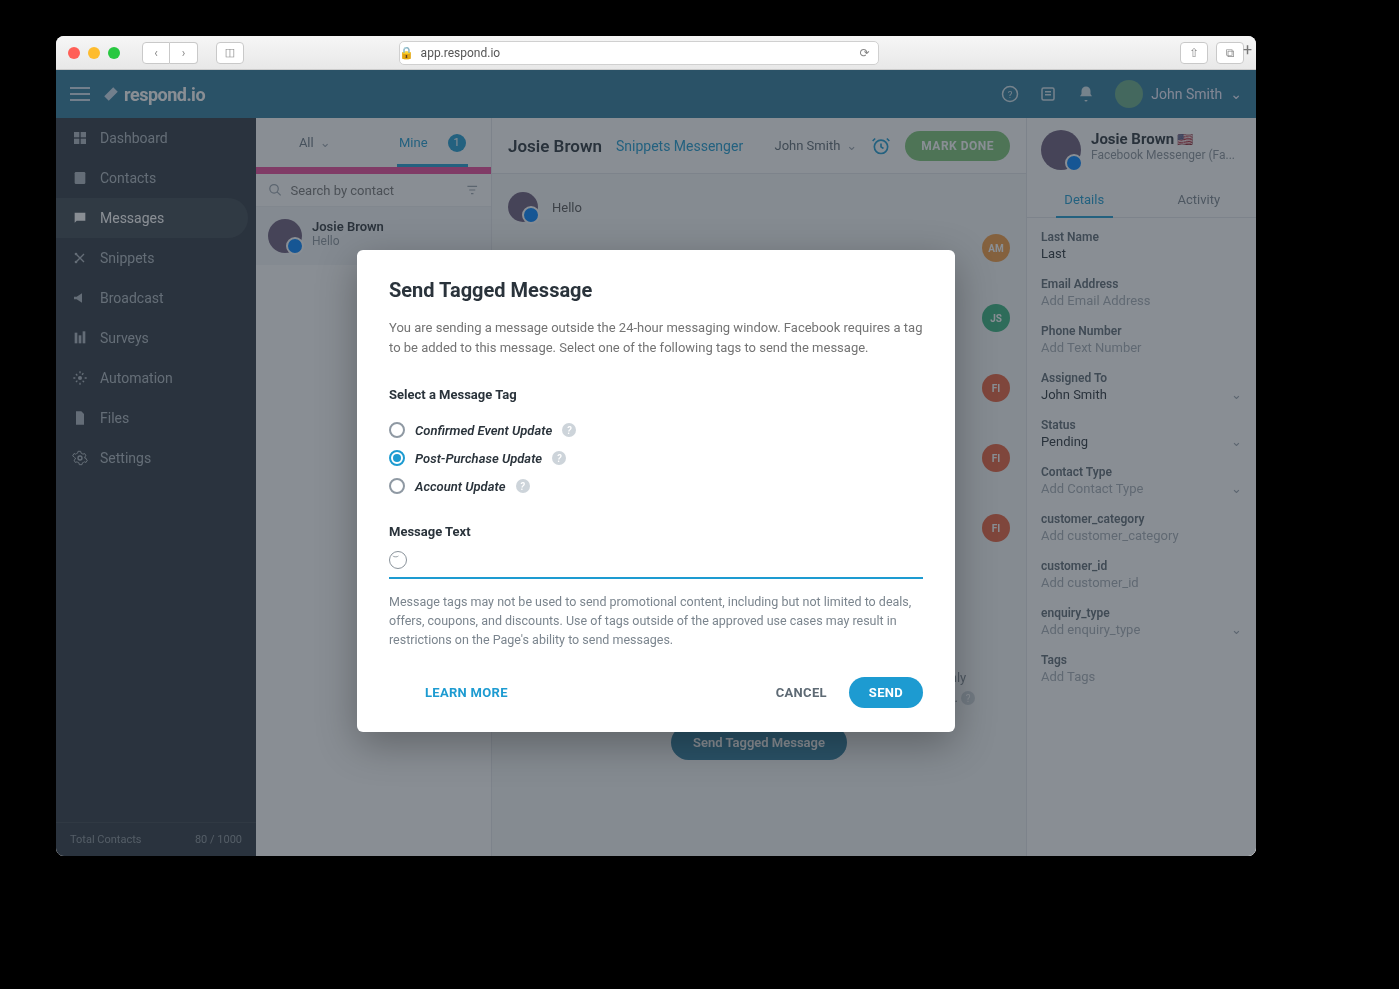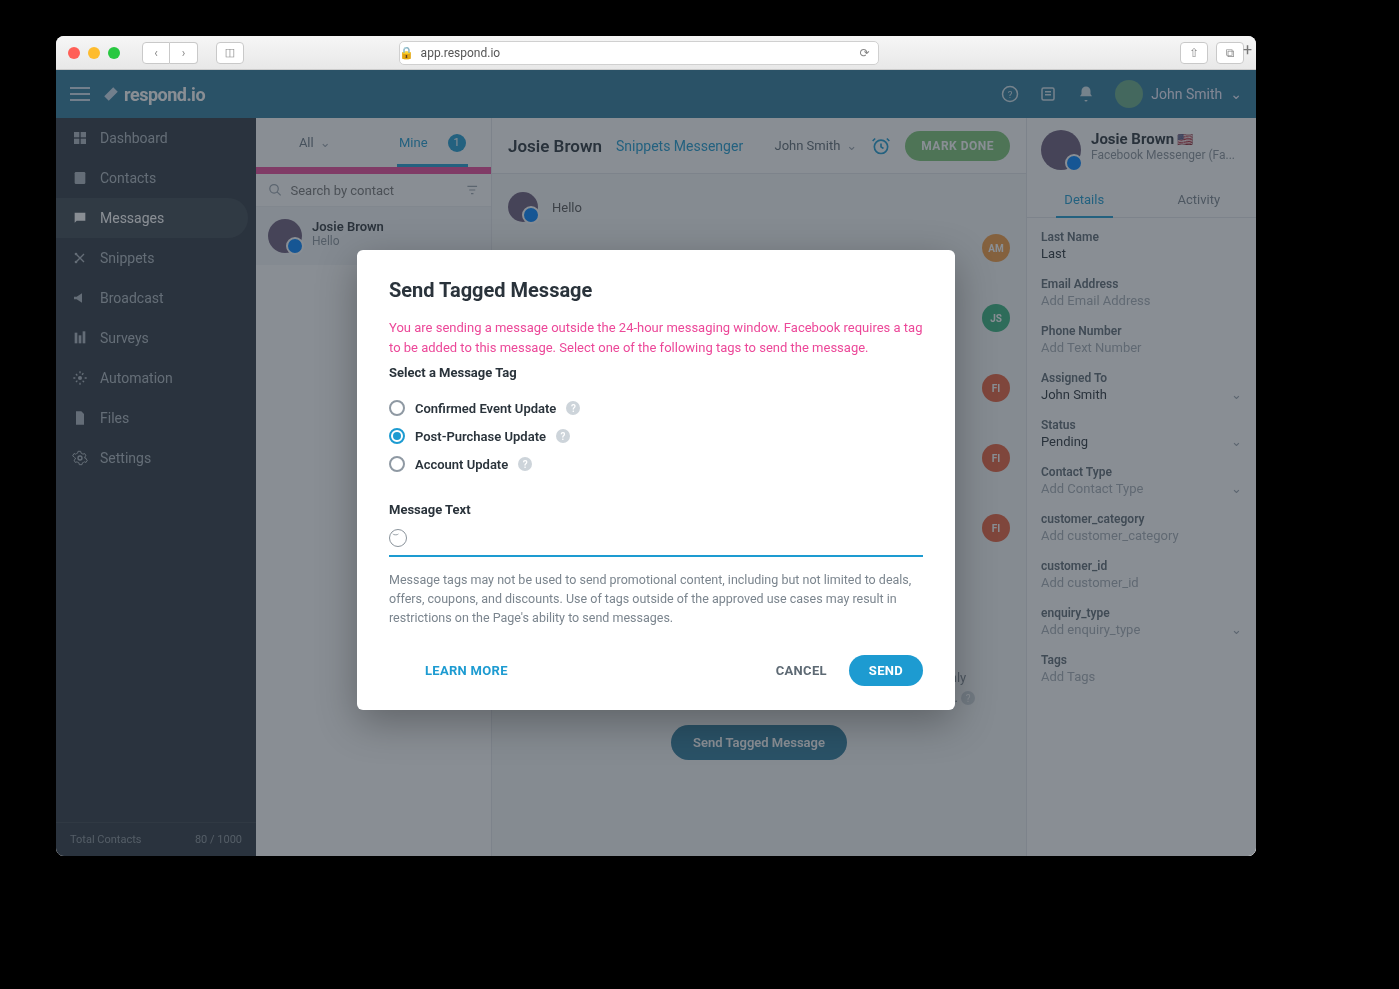--- a/index.html
+++ b/index.html
@@ -84,23 +84,23 @@
 .field { padding: 8px 0; }
 .field-label { font-size: 12px; color: #5e6a74; font-weight: 600; }
 .field-value { font-size: 13px; color: #2a333b; padding-top: 2px; }
 .field-placeholder { font-size: 13px; color: #a5adb5; padding-top: 2px; }
 .field.selectable .field-value, .field.selectable .field-placeholder { display:flex; justify-content:space-between; align-items:center; }
 .chev { color:#9aa4ae; }
 
 .dimmer { position: absolute; inset: 0; background: rgba(40,50,60,0.55); display: flex; align-items: flex-start; justify-content: center; padding-top: 180px; }
 .modal { width: 598px; background: #fff; border-radius: 6px; padding: 28px 32px 24px; box-shadow: 0 12px 40px rgba(0,0,0,0.3); }
 .modal h2 { font-size: 20px; font-weight: 700; color: #2a333b; margin-bottom: 16px; }
-.modal .desc { font-size: 13px; color: #ec4899; line-height: 1.5; margin-bottom: 8px; }
+.modal .desc { font-size: 13px; color: #737373; line-height: 1.5; margin-bottom: 30px; }
 .modal .section-label { font-size: 13px; font-weight: 700; color: #2a333b; margin-bottom: 14px; }
-.radio-row { display: flex; align-items: center; gap: 10px; padding: 6px 0; font-size: 13px; color: #2a333b; font-weight: 600; cursor: pointer; }
+.radio-row { display: flex; align-items: center; gap: 10px; padding: 6px 0; font-size: 13px; color: #2a333b; font-weight: 600; cursor: pointer; font-style: italic; }
 .radio { width: 16px; height: 16px; border: 2px solid #8f99a3; border-radius: 50%; position: relative; flex-shrink: 0; }
 .radio.checked { border-color: #1d9bd1; }
 .radio.checked::after { content:''; position:absolute; inset:2px; background:#1d9bd1; border-radius:50%; }
 .help-dot { width: 14px; height: 14px; border-radius: 50%; background: #cdd4da; color: #fff; font-size: 10px; display: inline-flex; align-items: center; justify-content: center; }
 .msg-label { font-size: 13px; font-weight: 700; color: #2a333b; margin: 24px 0 10px; }
 .msg-input-wrap { display: flex; gap: 10px; align-items: flex-start; border-bottom: 2px solid #1d9bd1; padding-bottom: 8px; }
 .emoji-icon { width: 18px; height: 18px; border: 1.5px solid #8a939b; border-radius: 50%; flex-shrink: 0; margin-top: 2px; position: relative; }
 .emoji-icon::before { content:'⌣'; position:absolute; top:-3px; left:2px; font-size:11px; color:#8a939b; }
 .msg-text { flex: 1; font-size: 13px; line-height: 1.45; color: #2a333b; }
 .msg-text .cursor { border-right: 1px solid #1d9bd1; animation: blink 1s infinite; }

